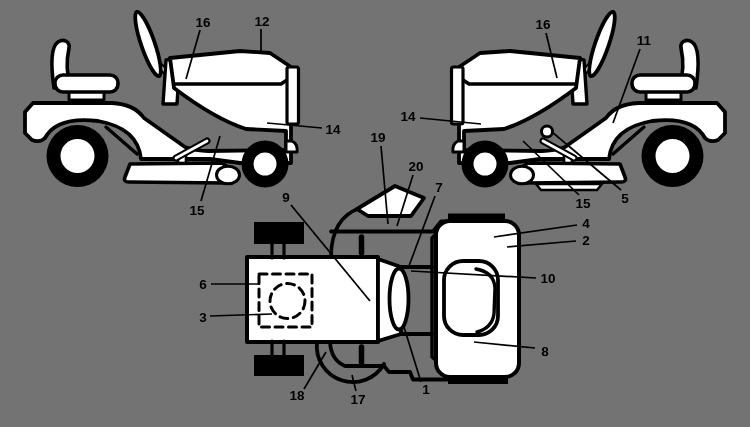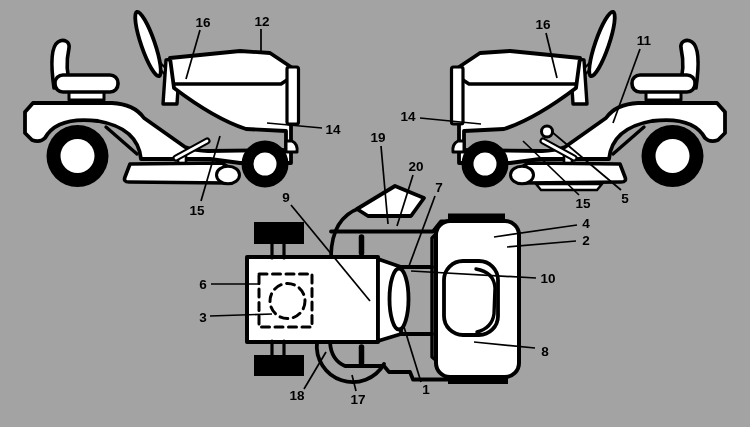--- a/index.html
+++ b/index.html
@@ -1,17 +1,17 @@
 <!DOCTYPE html>
 <html><head>
 <meta charset="utf-8">
 <style>
   html,body{margin:0;padding:0;background:#ffffff;}
   .stage{
-    position:relative;width:750px;height:427px;background:#a3a3a3;overflow:hidden;
+    position:relative;width:750px;height:427px;background:#737373;overflow:hidden;
     font-family:"Liberation Sans", sans-serif;
   }
   svg{display:block;}
   .callout-label{
     font-family:"Liberation Sans", sans-serif;
     font-size:13.5px;font-weight:700;fill:#000;
   }
 </style>
 </head>
 <body>

